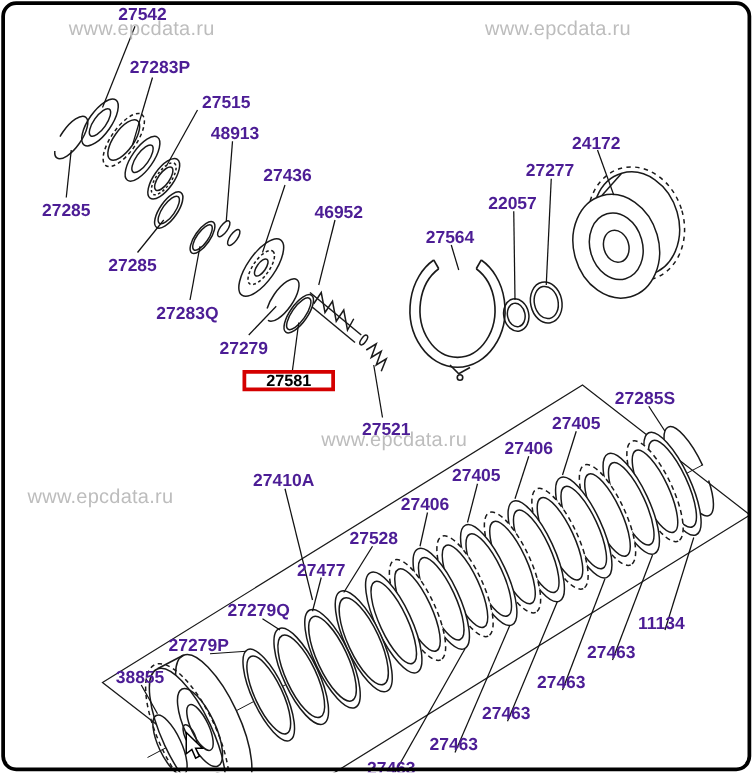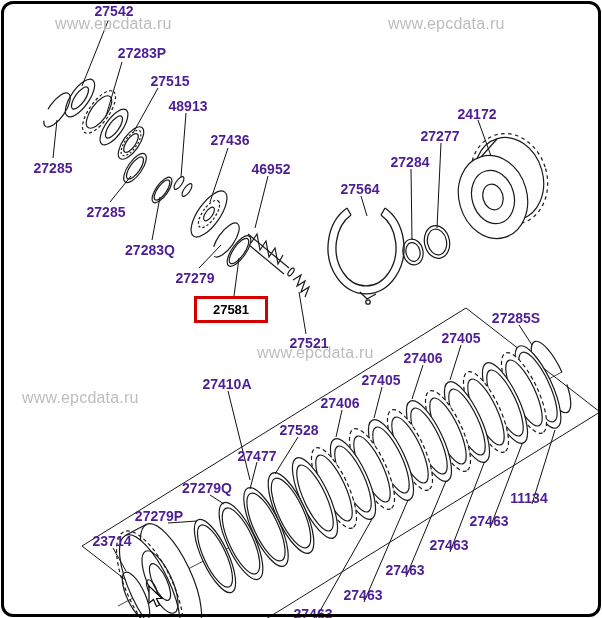--- a/index.html
+++ b/index.html
@@ -187,50 +187,50 @@
       <line x1="316" y1="618" x2="372" y2="519"></line>
     </g>
   </svg>
 
   <div class="wm" style="left:55px;top:15px">www.epcdata.ru</div>
   <div class="wm" style="left:388px;top:15px">www.epcdata.ru</div>
   <div class="wm" style="left:257px;top:344px">www.epcdata.ru</div>
   <div class="wm" style="left:22px;top:389px">www.epcdata.ru</div>
 
   <div class="pl" style="left:114px;top:4px">27542</div>
-  <div class="pl" style="left:142px;top:46px">27283P</div>
-  <div class="pl" style="left:170px;top:74px">27515</div>
+  <div class="pl" style="left:128px;top:46px">27283P</div>
+  <div class="pl" style="left:181px;top:74px">27515</div>
   <div class="pl" style="left:188px;top:99px">48913</div>
   <div class="pl" style="left:230px;top:133px">27436</div>
   <div class="pl" style="left:271px;top:162px">46952</div>
   <div class="pl" style="left:53px;top:161px">27285</div>
   <div class="pl" style="left:106px;top:205px">27285</div>
   <div class="pl" style="left:150px;top:243px">27283Q</div>
   <div class="pl" style="left:195px;top:271px">27279</div>
 
-  <div class="hl-box" style="left:194px;top:296px;width:74px;height:27px">
+  <div class="hl-box" style="left:194px;top:296px;width:74px;height:17px">
     <span class="pl2">27581</span>
   </div>
 
   <div class="pl" style="left:309px;top:336px">27521</div>
   <div class="pl" style="left:360px;top:182px">27564</div>
-  <div class="pl" style="left:410px;top:155px">27284</div>
+  <div class="pl" style="left:410px;top:155px">22057</div>
   <div class="pl" style="left:440px;top:129px">27277</div>
   <div class="pl" style="left:477px;top:107px">24172</div>
   <div class="pl" style="left:516px;top:311px">27285S</div>
   <div class="pl" style="left:461px;top:331px">27405</div>
   <div class="pl" style="left:423px;top:351px">27406</div>
   <div class="pl" style="left:381px;top:373px">27405</div>
   <div class="pl" style="left:340px;top:396px">27406</div>
   <div class="pl" style="left:227px;top:377px">27410A</div>
   <div class="pl" style="left:299px;top:423px">27528</div>
   <div class="pl" style="left:257px;top:449px">27477</div>
   <div class="pl" style="left:207px;top:481px">27279Q</div>
   <div class="pl" style="left:159px;top:509px">27279P</div>
-  <div class="pl" style="left:112px;top:534px">23714</div>
+  <div class="pl" style="left:112px;top:534px">38855</div>
   <div class="pl" style="left:529px;top:491px">11134</div>
   <div class="pl" style="left:489px;top:514px">27463</div>
   <div class="pl" style="left:449px;top:538px">27463</div>
   <div class="pl" style="left:405px;top:563px">27463</div>
   <div class="pl" style="left:363px;top:588px">27463</div>
   <div class="pl" style="left:313px;top:607px">27463</div>
 
   <svg class="cursor" style="left:146px;top:585px" width="20" height="24" viewBox="0 0 20 24">
     <polygon points="3,1 3,18 7.5,14.5 10.5,21.5 13.5,20 10.5,13.5 16,13.5" fill="#fff" stroke="#000" stroke-width="1.2"></polygon>
   </svg>

